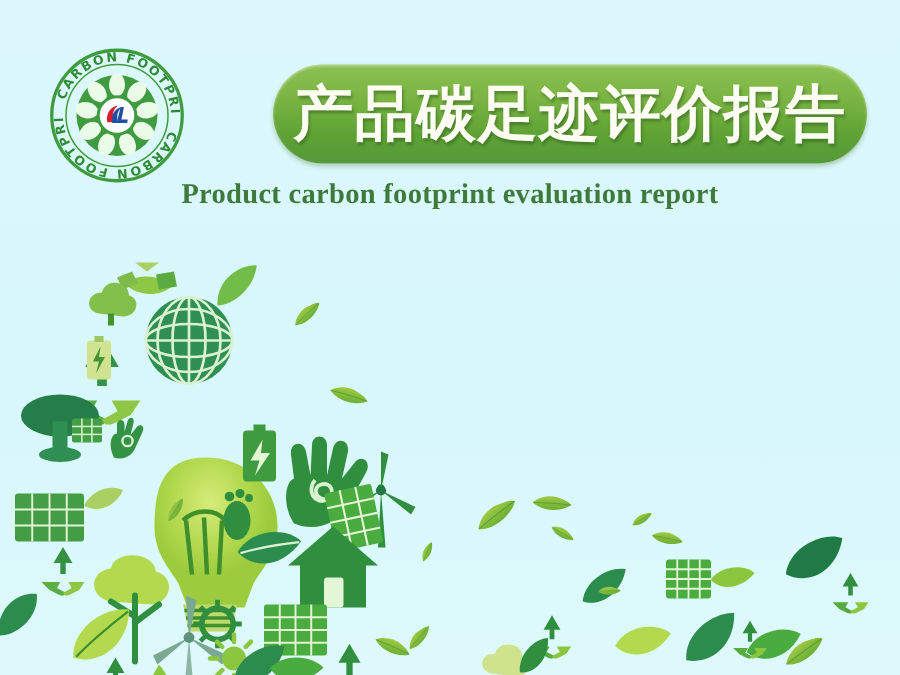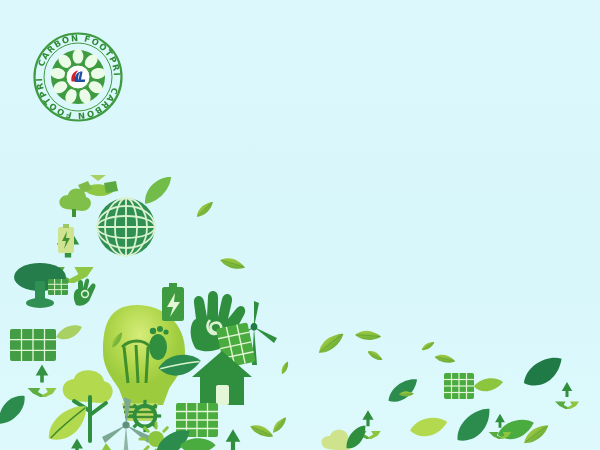--- a/index.html
+++ b/index.html
@@ -118,21 +118,25 @@
 
           <g>
             <path d="M -6.5 4.5 C -7.5 -2 -4 -6 0.5 -6.5 C -2.5 -4 -3.5 -1 -2.2 4.5 Z" fill="#d3202a"></path>
             <path d="M -3.2 5 C -4 -1.2 -1 -4.8 3 -5.5 C 0.4 -3 -0.4 -0.4 0.6 5 Z" fill="#1f4fa3"></path>
             <path d="M 2.4 -5.6 L 4.6 -5.6 L 3 2.6 L 7.2 2.6 L 6.8 5 L -0.2 5 Z" fill="#1f4fa3"></path>
           </g>
         </g>
       </svg>
     </div>
 
-
+    <div class="title-pill">
+      <span class="title-text">产品碳足迹评价报告</span>
+    </div>
+
+    <div class="subtitle">Product carbon footprint evaluation report</div>
   </div>
 
   <div class="artwork">
     <svg viewBox="0 0 600 275" xmlns="http://www.w3.org/2000/svg">
       <defs>
         <radialGradient id="bulbGrad" cx="45%" cy="30%">
           <stop offset="0%" stop-color="#d6ec7a"></stop>
           <stop offset="60%" stop-color="#b3d94f"></stop>
           <stop offset="100%" stop-color="#9ccb3d"></stop>
         </radialGradient>

